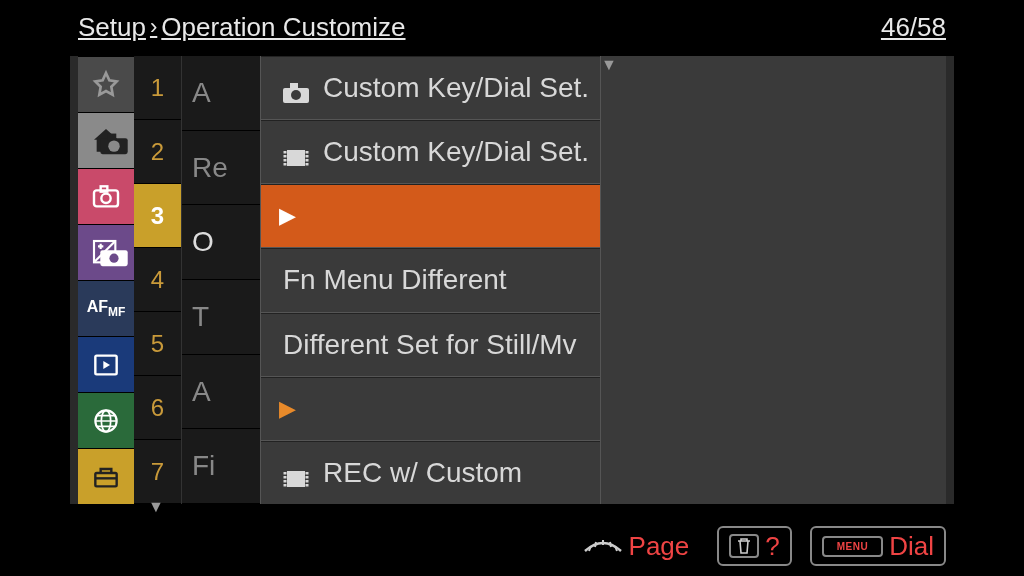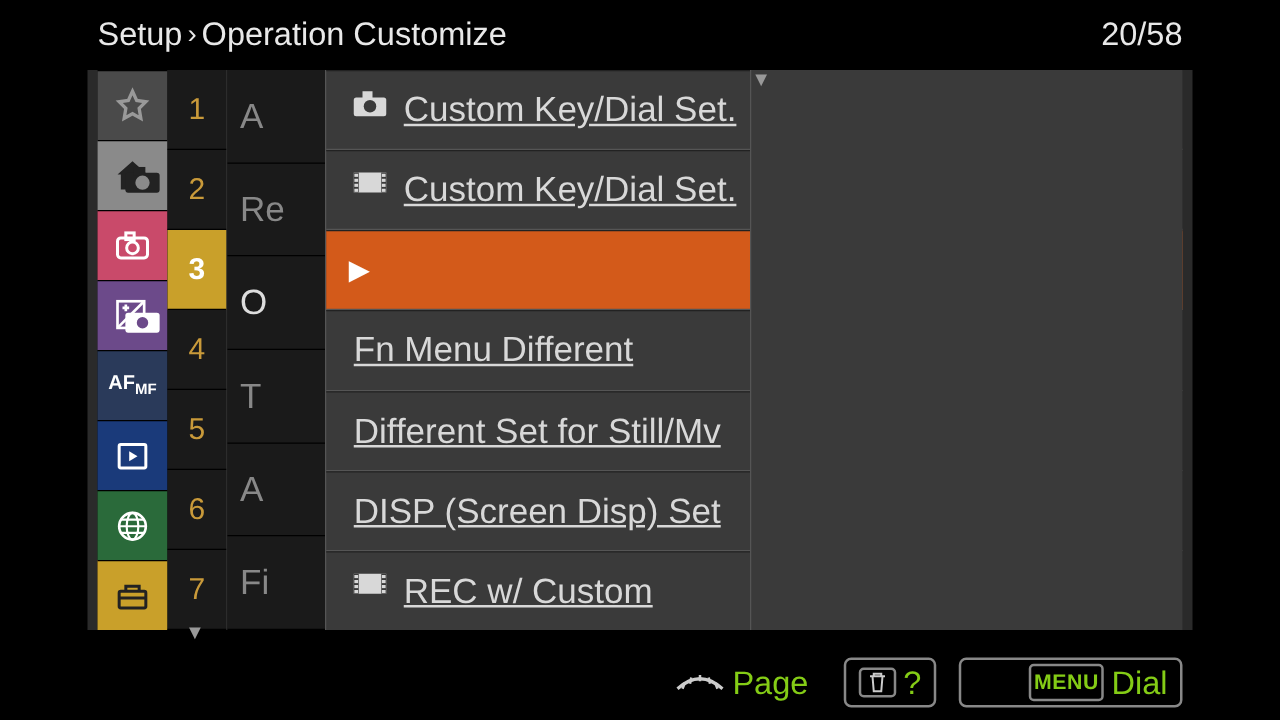--- a/index.html
+++ b/index.html
@@ -16,20 +16,21 @@
       position: absolute;
       top: 8px;
       left: 78px;
       right: 78px;
       height: 38px;
       display: flex;
       justify-content: space-between;
       align-items: center;
       color: #e8e8e8;
       font-size: 26px;
+      text-decoration: underline;
     }
     .breadcrumb { display: flex; align-items: center; gap: 4px; }
     .chev { font-size: 22px; }
 
     .sidebar {
       position: absolute;
       top: 56px;
       left: 78px;
       width: 56px;
       height: 448px;
@@ -125,37 +126,37 @@
       color: #d8d8d8;
       border-bottom: 1px solid #555;
       border-top: 1px solid #222;
       justify-content: space-between;
     }
     .main .row:last-child { border-bottom: none; }
     .main .row.selected {
       background: #d35a1a;
       color: #fff;
     }
-    .row .left { display: flex; align-items: flex-start; gap: 10px; text-decoration: underline; }
+    .row .left { display: flex; align-items: flex-end; gap: 10px; }
     .row .ricon { width: 34px; display: flex; align-items: center; justify-content: center; }
     .row .arrow { color: #e88a2a; font-size: 22px; }
     .row.selected .arrow { color: #fff; }
     .row .valtext { color: #e88a2a; font-size: 26px; }
 
     .footer {
       position: absolute;
       bottom: 6px;
       left: 78px;
       right: 78px;
       height: 48px;
       display: flex;
       align-items: center;
       justify-content: flex-end;
       gap: 18px;
-      color: #84cc16;
+      color: #ef4444;
       font-size: 26px;
     }
     .footer .page { display: flex; align-items: center; gap: 6px; margin-right: 10px; }
     .footer .btn {
       border: 2px solid #888;
       border-radius: 6px;
       padding: 4px 10px;
       display: flex;
       align-items: center;
       gap: 6px;
@@ -163,21 +164,21 @@
     }
     .footer .kbox {
       border: 2px solid #888;
       border-radius: 4px;
       padding: 1px 5px;
       font-size: 18px;
       display: inline-flex;
       align-items: center;
       font-weight: bold;
     }
-    .footer .menu-box { font-size: 17px; letter-spacing: 0.5px; padding: 3px 2px; margin-left: 44px; }
+    .footer .menu-box { font-size: 10px; letter-spacing: 0.5px; padding: 3px 13px; }
 
     .navarrow {
       position: absolute;
       bottom: 60px;
       color: #999;
       font-size: 16px;
     }
     .navarrow.left { left: 148px; }
     .navarrow.main { left: 600px; }
 
@@ -190,21 +191,21 @@
 
 <div class="ghost-edge ghost-left"></div>
 <div class="ghost-edge ghost-right"></div>
 
 <div class="header">
   <div class="breadcrumb">
     <span>Setup</span>
     <span class="chev">›</span>
     <span>Operation Customize</span>
   </div>
-  <div>20/58</div>
+  <div>46/58</div>
 </div>
 
 <div class="sidebar">
   <div class="tab star">
     <svg viewBox="0 0 24 24">
         <path fill="none" stroke="#999" stroke-width="2" d="M12 3l2.5 5.5L20 9.3l-4 4 1 6-5-2.8-5 2.8 1-6-4-4 5.5-.8z"></path>
       </svg>
   </div>
   <div class="tab home">
     <svg viewBox="0 0 24 24">
@@ -329,24 +330,20 @@
     <span class="arrow">▶</span>
   </div>
   <div class="row">
     <div class="left">
       <span class="ricon"></span>
       <span style="margin-left:-40px">Different Set for Still/Mv</span>
     </div>
     <span class="arrow">▶</span>
   </div>
   <div class="row">
-    <div class="left">
-      <span class="ricon"></span>
-      <span style="margin-left:-40px">DISP (Screen Disp) Set</span>
-    </div>
     <span class="arrow">▶</span>
   </div>
   <div class="row">
     <div class="left">
       <span class="ricon">
         <svg width="30" height="20" viewBox="0 0 30 20">
             <rect x="2" y="2" width="26" height="16" fill="#d8d8d8"></rect>
             <rect x="2" y="2" width="4" height="16" fill="#3a3a3a"></rect>
             <rect x="24" y="2" width="4" height="16" fill="#3a3a3a"></rect>
             <rect x="2.5" y="3" width="3" height="2.5" fill="#d8d8d8"></rect>

